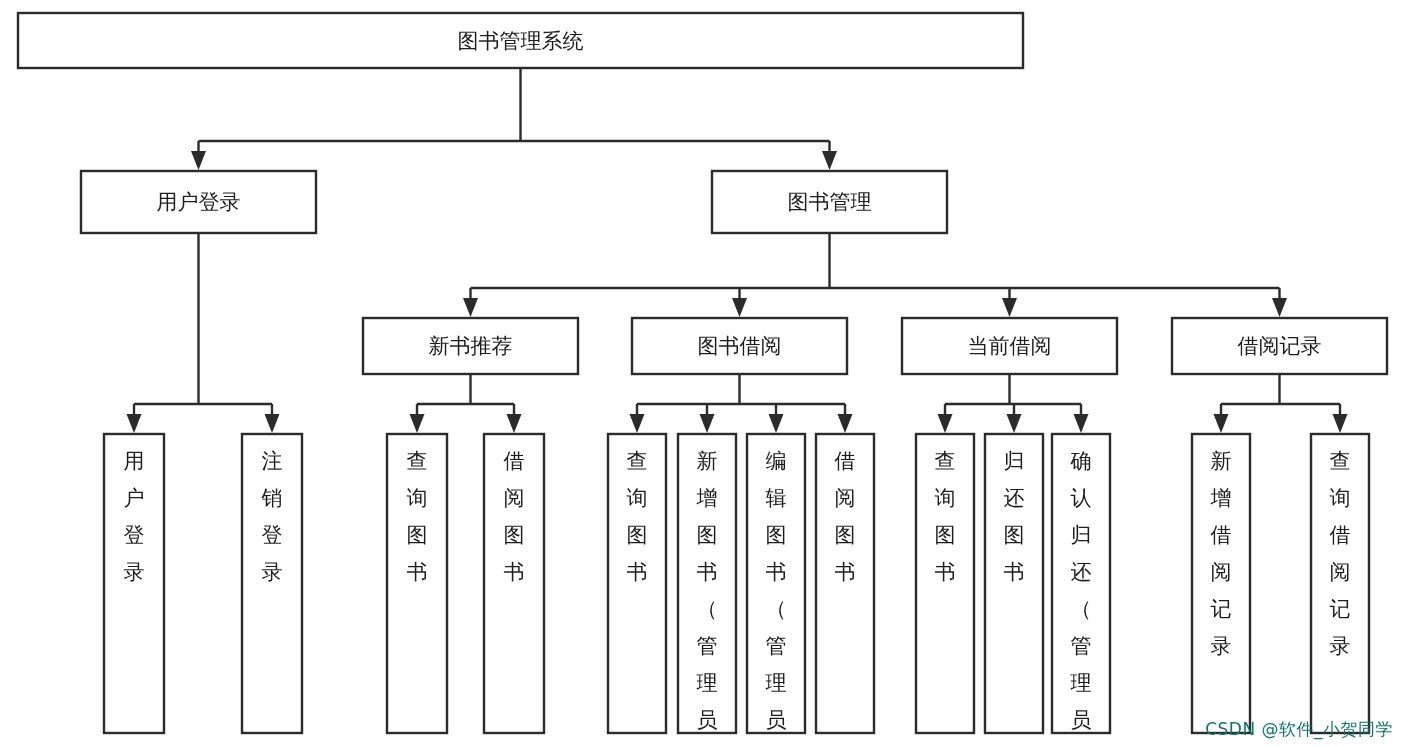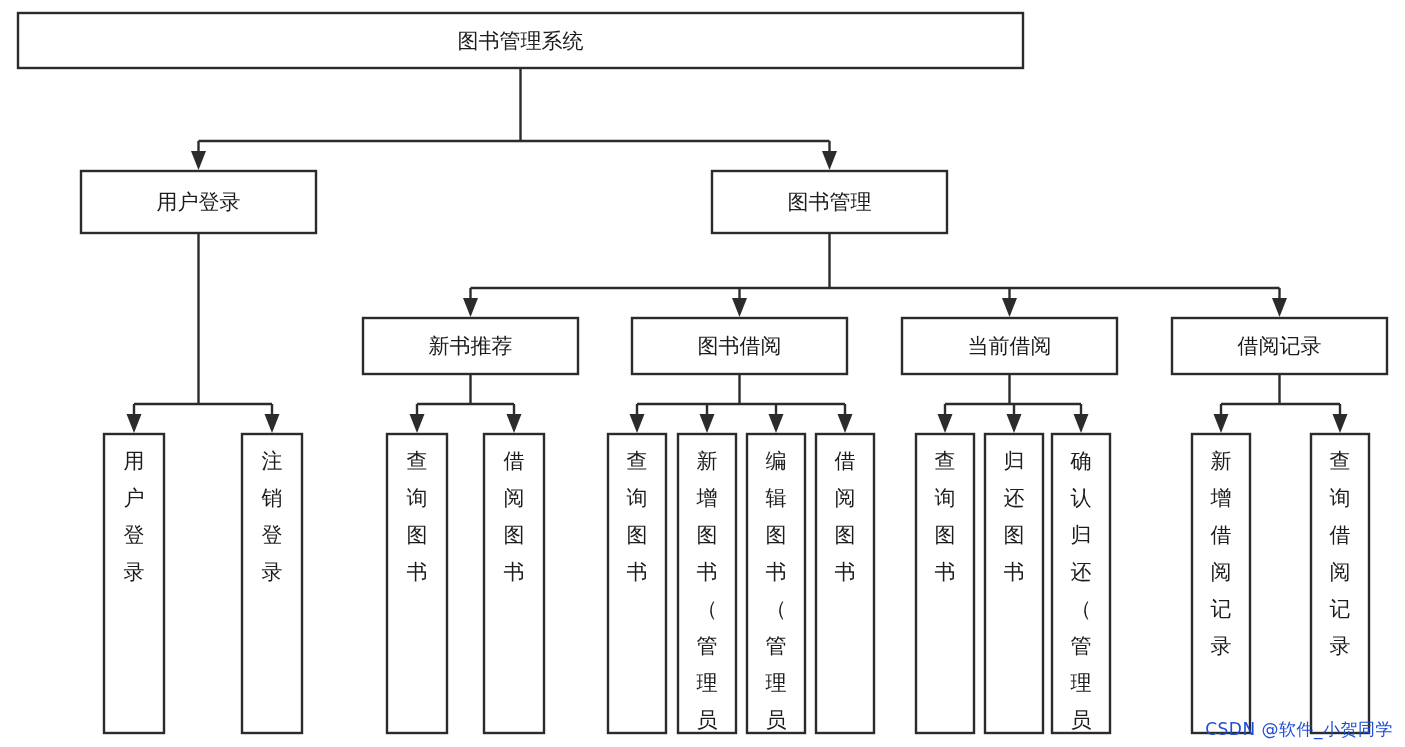--- a/index.html
+++ b/index.html
@@ -49,21 +49,21 @@
     font-size: 21px;
     text-anchor: middle;
     dominant-baseline: middle;
   }
   .watermark-text {
     position: absolute;
     right: 12px;
     bottom: 6px;
     font-family: "DejaVu Sans", "Liberation Sans", sans-serif;
     font-size: 17px;
-    color: #1d4ed8;
+    color: #0f766e;
     white-space: nowrap;
     letter-spacing: 0.5px;
     pointer-events: none;
   }
 </style>
 </head>
 <body>
 
 <div id="diagram-root">
   <svg id="tree-svg" viewBox="0 0 1405 747" xmlns="http://www.w3.org/2000/svg">

